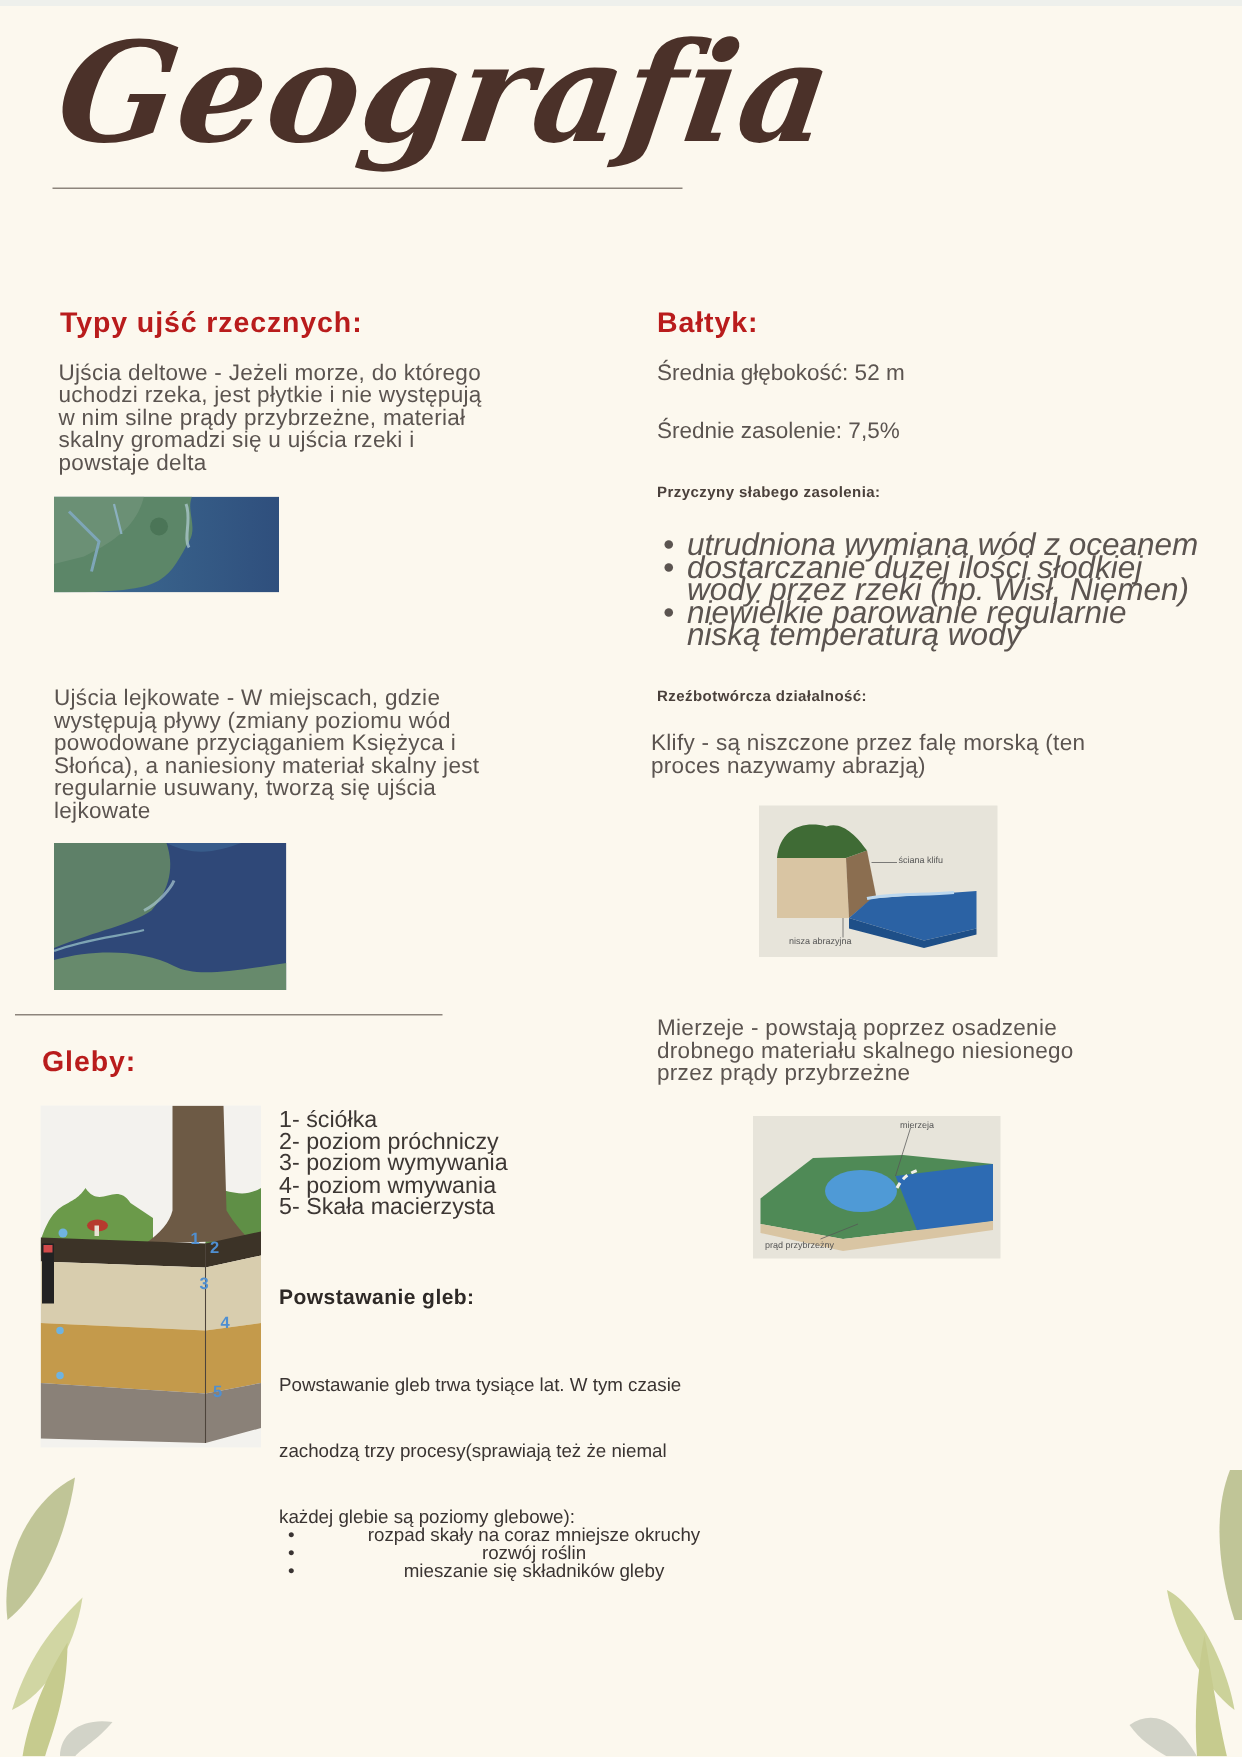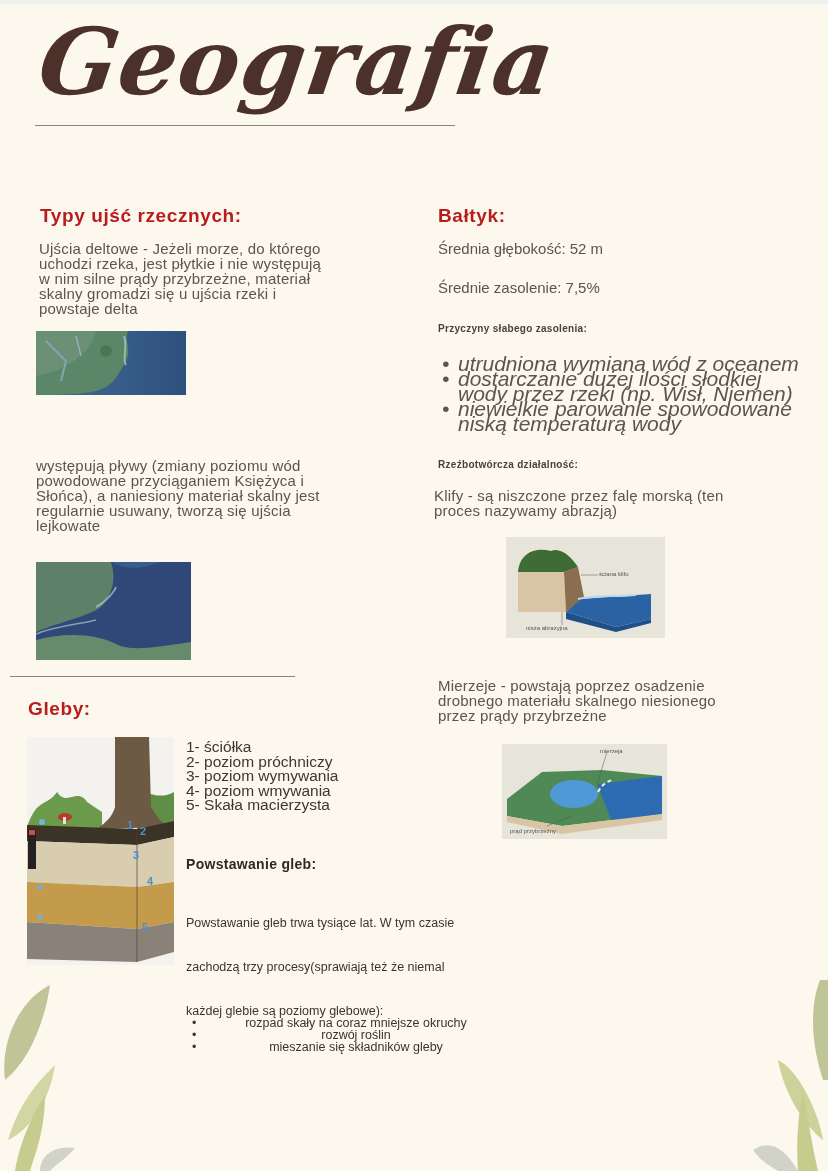--- a/index.html
+++ b/index.html
@@ -64,20 +64,21 @@
     <path d="M0 0 H92 C88 10 96 20 90 30 C84 40 80 50 70 56 C60 62 40 64 0 64 Z" fill="#5c8668"></path>
     <path d="M0 0 H60 C55 20 40 30 20 40 L0 45 Z" fill="#6f9278" opacity="0.8"></path>
     <path d="M10 10 L30 30 L25 50" stroke="#7ea6b8" stroke-width="2" fill="none"></path>
     <path d="M40 5 L45 25" stroke="#8bb0bf" stroke-width="1.5" fill="none"></path>
     <circle cx="70" cy="20" r="6" fill="#4b7557"></circle>
     <path d="M88 5 C92 15 86 28 90 34" stroke="#b4cfd6" stroke-width="2" fill="none" opacity="0.7"></path>
   </svg>
 </div>
 
 <div class="abs" style="left:36px;top:458px;width:345px;">
+  <p class="p">Ujścia lejkowate - W miejscach, gdzie</p>
   <p class="p">występują pływy (zmiany poziomu wód</p>
   <p class="p">powodowane przyciąganiem Księżyca i</p>
   <p class="p">Słońca), a naniesiony materiał skalny jest</p>
   <p class="p">regularnie usuwany, tworzą się ujścia</p>
   <p class="p">lejkowate</p>
 </div>
 
 <div class="img" style="left:36px;top:562px;width:155px;height:98px;">
   <svg width="155" height="98" viewBox="0 0 155 98">
     <rect width="155" height="98" fill="#2f4878"></rect>
@@ -154,21 +155,21 @@
 <h3 class="h abs" style="left:438px;top:323px;">Przyczyny słabego zasolenia:</h3>
 <ul class="b abs" style="left:440px;top:356px;">
   <li>
     <div>utrudniona wymiana wód z oceanem</div>
   </li>
   <li>
     <div>dostarczanie dużej ilości słodkiej</div>
     <div>wody przez rzeki (np. Wisł, Niemen)</div>
   </li>
   <li>
-    <div>niewielkie parowanie spowodowane</div>
+    <div>niewielkie parowanie regularnie</div>
     <div>niską temperaturą wody</div>
   </li>
 </ul>
 
 <h3 class="h abs" style="left:438px;top:459px;">Rzeźbotwórcza działalność:</h3>
 <div class="abs" style="left:434px;top:488px;width:340px;">
   <p class="p">Klify - są niszczone przez falę morską (ten</p>
   <p class="p">proces nazywamy abrazją)</p>
 </div>
 

